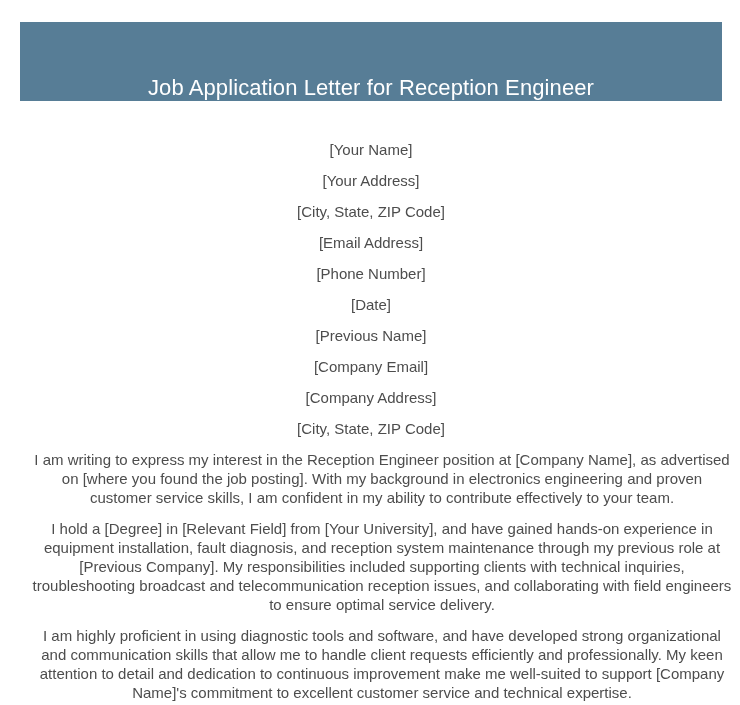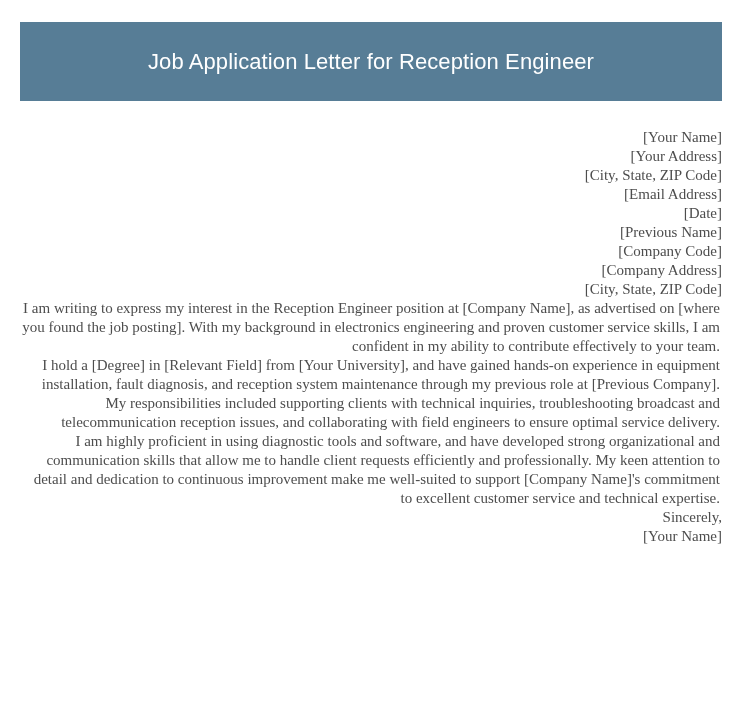--- a/index.html
+++ b/index.html
@@ -20,21 +20,21 @@
     background: #ffffff;
   }
   .doc-header {
     position: absolute;
     left: 20px;
     top: 22px;
     width: 702px;
     height: 79px;
     background: #577d96;
     display: flex;
-    align-items: center;
+    align-items: flex-end;
     justify-content: center;
     box-sizing: border-box;
   }
   .doc-title {
     color: #ffffff;
     font-size: 22px;
     font-weight: 400;
     line-height: 26px;
     letter-spacing: 0.1px;
     text-align: center;
@@ -44,49 +44,49 @@
     position: absolute;
     left: 20px;
     top: 128px;
     width: 702px;
   }
   .letter-line,
   .letter-para {
     color: #4d4d4d;
     font-size: 15px;
     line-height: 19px;
-    margin: 0;
-    text-align: right;
+    margin: 12px;
+    text-align: center;
     word-spacing: 0px;
-    font-family: Liberation Serif, serif;
   }
   .letter-para {
     width: 700px;
   }
 </style>
 </head>
 <body>
 
 <div class="page">
 
   <div class="doc-header">
     <div class="doc-title">Job Application Letter for Reception Engineer</div>
   </div>
 
   <div class="letter-body">
 
     <div class="letter-line">[Your Name]</div>
     <div class="letter-line">[Your Address]</div>
     <div class="letter-line">[City, State, ZIP Code]</div>
     <div class="letter-line">[Email Address]</div>
+    <div class="letter-line">[Phone Number]</div>
 
     <div class="letter-line">[Date]</div>
 
     <div class="letter-line">[Previous Name]</div>
-    <div class="letter-line">[Company Code]</div>
+    <div class="letter-line">[Company Email]</div>
     <div class="letter-line">[Company Address]</div>
     <div class="letter-line">[City, State, ZIP Code]</div>
 
 
     <p class="letter-para">I am writing to express my interest in the Reception Engineer position at [Company Name], as advertised on [where you found the job posting]. With my background in electronics engineering and proven customer service skills, I am confident in my ability to contribute effectively to your team.</p>
     <p class="letter-para">I hold a [Degree] in [Relevant Field] from [Your University], and have gained hands-on experience in equipment installation, fault diagnosis, and reception system maintenance through my previous role at [Previous Company]. My responsibilities included supporting clients with technical inquiries, troubleshooting broadcast and telecommunication reception issues, and collaborating with field engineers to ensure optimal service delivery.</p>
     <p class="letter-para">I am highly proficient in using diagnostic tools and software, and have developed strong organizational and communication skills that allow me to handle client requests efficiently and professionally. My keen attention to detail and dedication to continuous improvement make me well-suited to support [Company Name]'s commitment to excellent customer service and technical expertise.</p>
 
     <div class="letter-line">Sincerely,</div>
     <div class="letter-line">[Your Name]</div>

